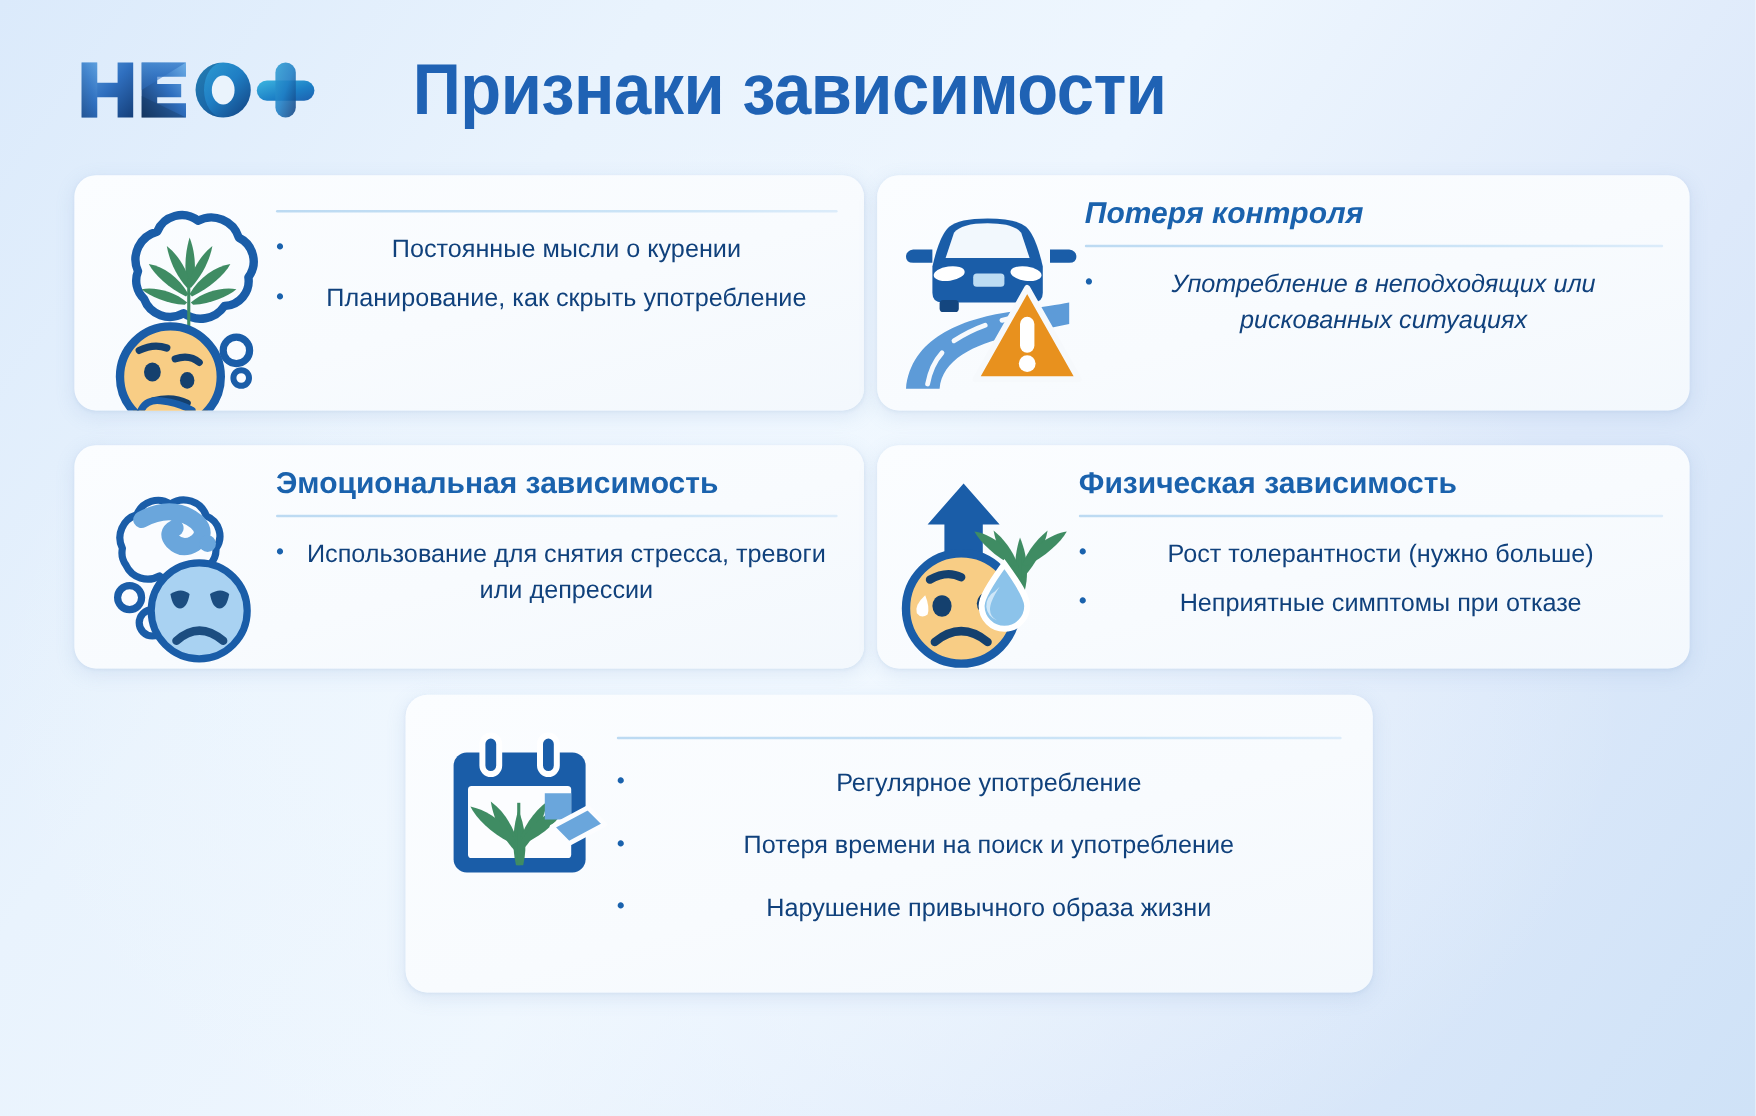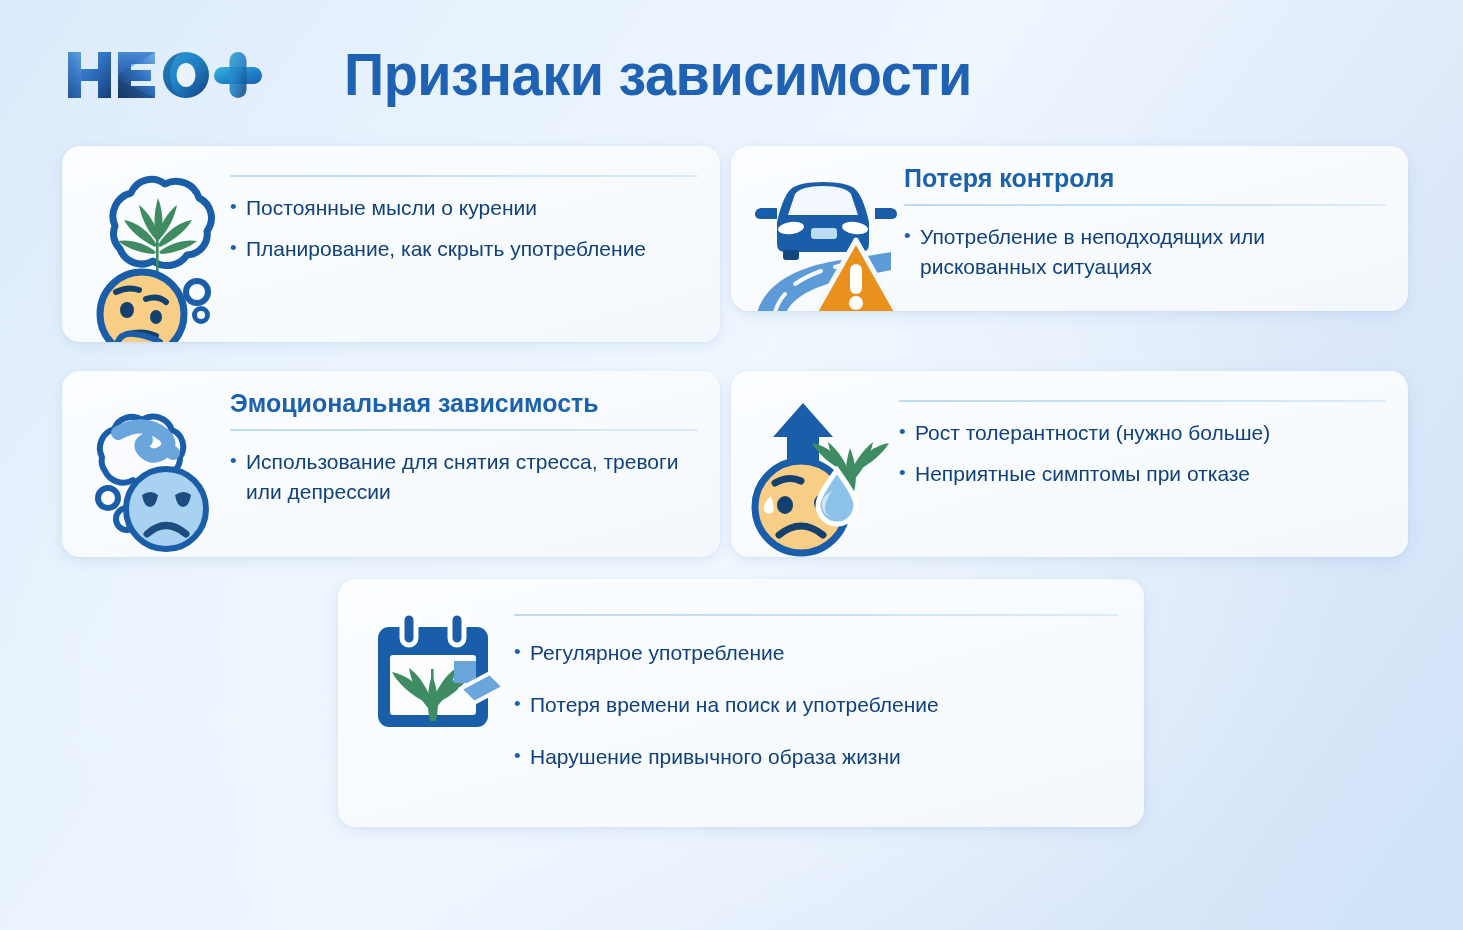--- a/index.html
+++ b/index.html
@@ -112,25 +112,25 @@
   .bullet + .bullet { margin-top: 11px; }
 
   .bullet-dot {
     flex: 0 0 auto;
     width: 16px;
     color: #1a62ad;
     font-size: 19px;
     line-height: 1.5;
   }
 
-  .bullet-text { flex: 1 1 auto; }
+  .bullet-text { flex: 1 1 auto; text-align: center; }
 
   
   #card-thoughts  { left: 62px;  top: 146px; width: 658px; height: 196px; padding: 18px 22px 18px 18px; }
-  #card-control   { left: 731px; top: 146px; width: 677px; height: 165px; padding: 18px 22px 2px 18px; }
+  #card-control   { left: 731px; top: 146px; width: 677px; height: 196px; padding: 18px 22px 2px 18px; font-style: italic; }
   #card-emotional { left: 62px;  top: 371px; width: 658px; height: 186px; padding: 18px 22px 18px 18px; }
   #card-physical  { left: 731px; top: 371px; width: 677px; height: 186px; padding: 18px 22px 18px 18px; }
   #card-life      { left: 338px; top: 579px; width: 806px; height: 248px; padding: 22px 26px 22px 26px; }
 
   #card-thoughts  .card-icon { width: 150px; padding-top: 10px; }
   #card-control   .card-icon { width: 155px; padding-top: 10px; }
   #card-emotional .card-icon { width: 150px; padding-top: 14px; }
   #card-physical  .card-icon { width: 150px; padding-top: 8px; }
   #card-life      .card-icon { width: 150px; padding-top: 8px; }
 
@@ -328,20 +328,21 @@
         <ellipse cx="36" cy="108" rx="8" ry="9" fill="#14406e"></ellipse>
         <ellipse cx="73" cy="106" rx="8" ry="9" fill="#14406e"></ellipse>
         <path d="M30 138 q22 -18 44 0" stroke="#14406e" stroke-width="7" fill="none" stroke-linecap="round"></path>
         <path d="M22 99 q4 10 2 16 q-5 4 -9 -1 q-2 -7 7 -15 Z" fill="#ffffff"></path>
 
         <path d="M88 73 c13 18 19 28 19 35 a19 19 0 0 1 -38 0 c0 -7 6 -17 19 -35 Z" fill="#8cc3ea" stroke="#ffffff" stroke-width="5"></path>
         <path d="M84 92 c-6 9 -8 15 -8 19 a10 10 0 0 0 6 9 a13 13 0 0 1 -2 -24 Z" fill="#cfe7f8"></path>
       </svg>
     </div>
     <div class="card-body">
+      <div class="card-heading">Физическая зависимость</div>
       <div class="card-divider"></div>
       <ul class="bullets">
         <li class="bullet">
           <span class="bullet-dot">•</span>
           <span class="bullet-text">Рост толерантности (нужно больше)</span>
         </li>
         <li class="bullet">
           <span class="bullet-dot">•</span>
           <span class="bullet-text">Неприятные симптомы при отказе</span>
         </li>

